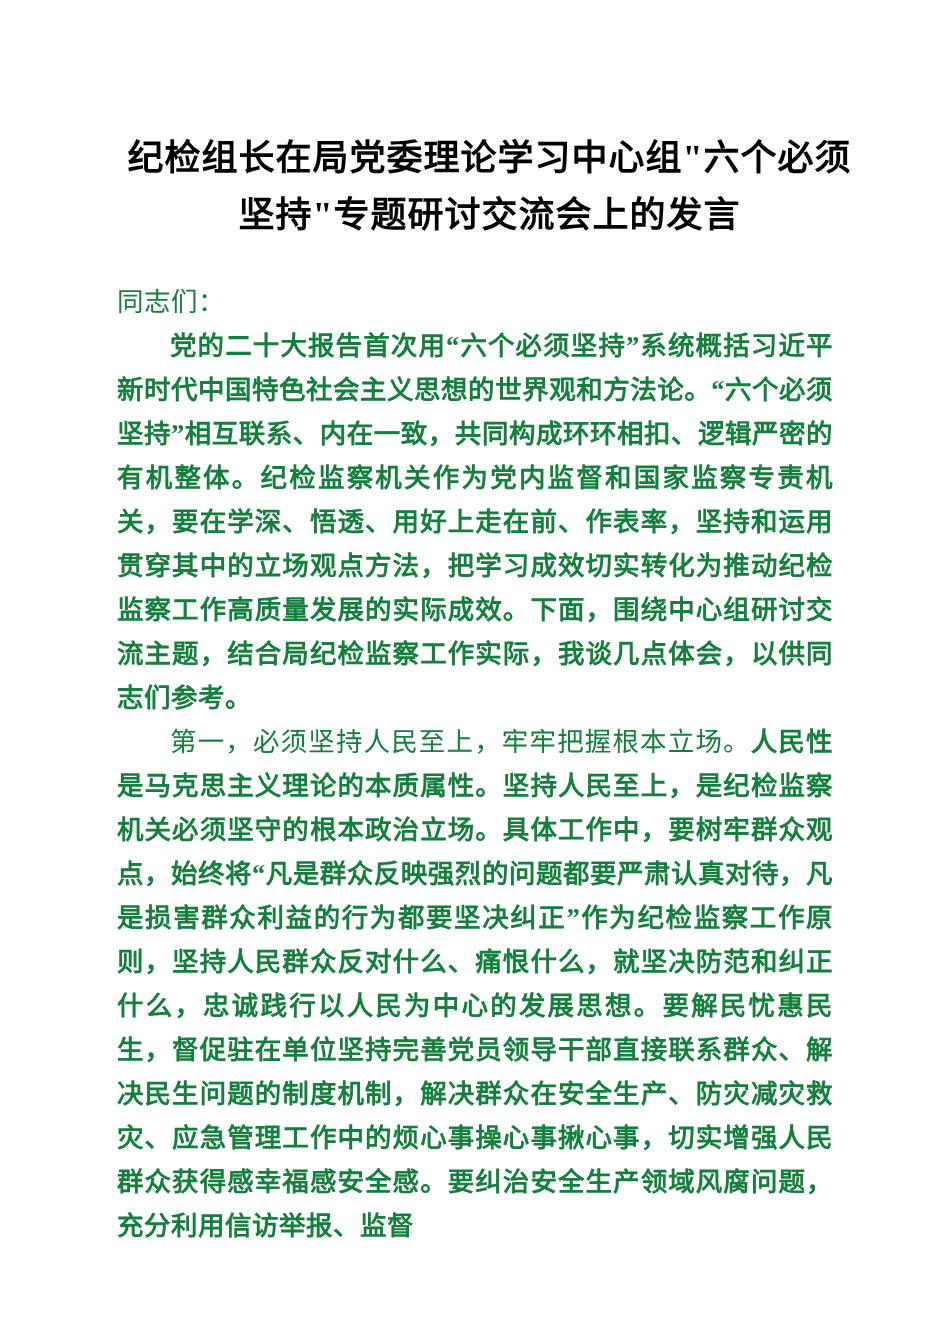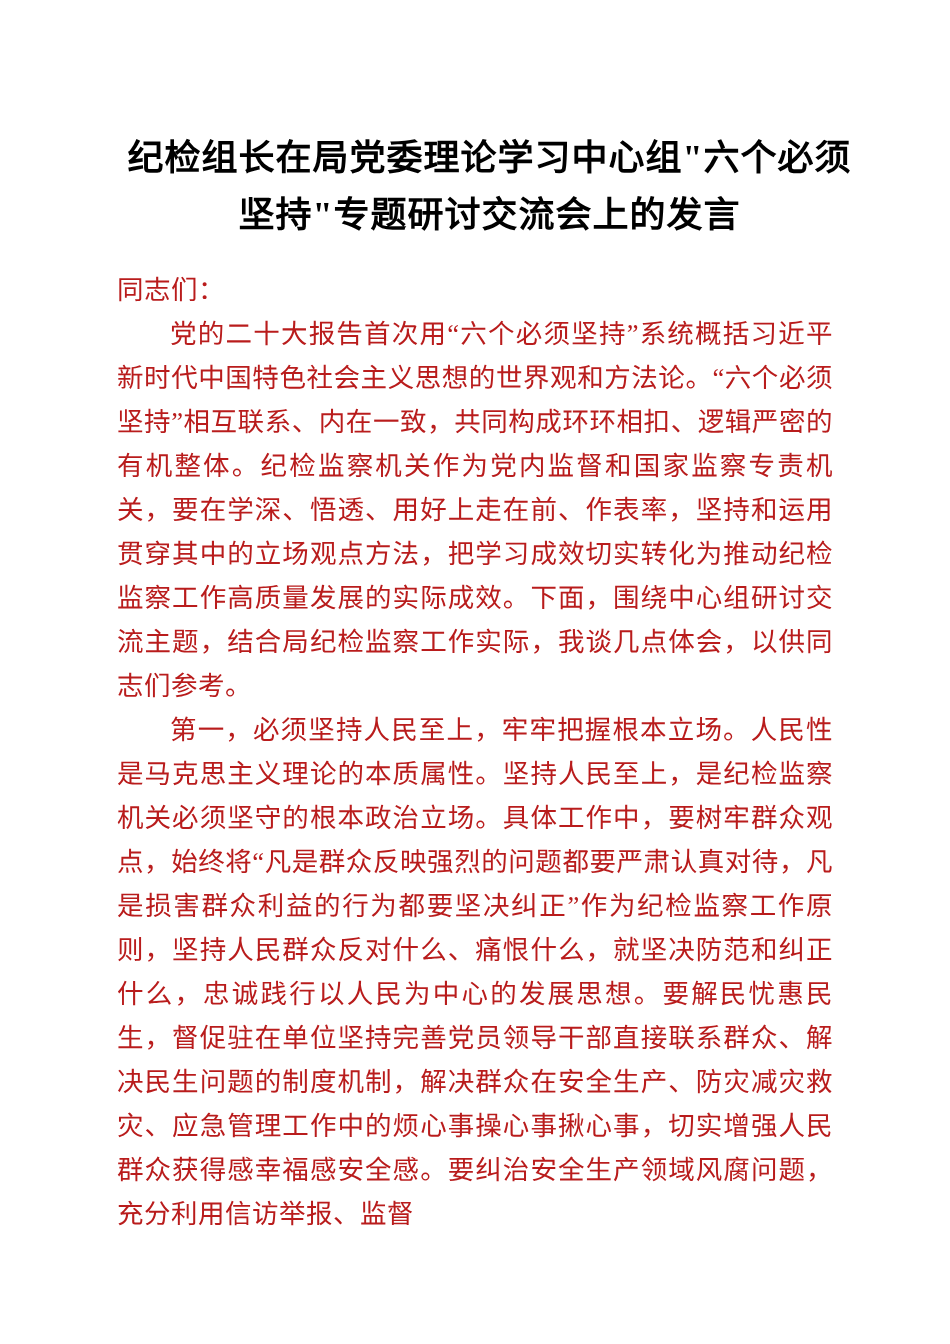--- a/index.html
+++ b/index.html
@@ -23,41 +23,41 @@
     width: 745px;
     margin: 0 auto;
     font-size: 36px;
     line-height: 57px;
     font-weight: 700;
     text-align: center;
     letter-spacing: 1px;
     color: #000000;
   }
   .doc-body {
-    margin-top: 24px;
+    margin-top: 36px;
     font-size: 26.5px;
     line-height: 44px;
     letter-spacing: 0.5px;
     text-align: justify;
     text-justify: inter-ideograph;
-    color: #b91c1c;
+    color: #15803d;
   }
   .salutation {
     margin: 0;
     text-indent: 0;
   }
   .para {
     margin: 0;
     text-indent: 2em;
   }
   .para-lead {
     font-weight: 400;
   }
   .para-text {
-    font-weight: 400;
+    font-weight: 700;
   }
 </style>
 </head>
 <body>
 
 <div class="page">
 
   <h1 class="doc-title">纪检组长在局党委理论学习中心组"六个必须坚持"专题研讨交流会上的发言</h1>
 
   <div class="doc-body">

